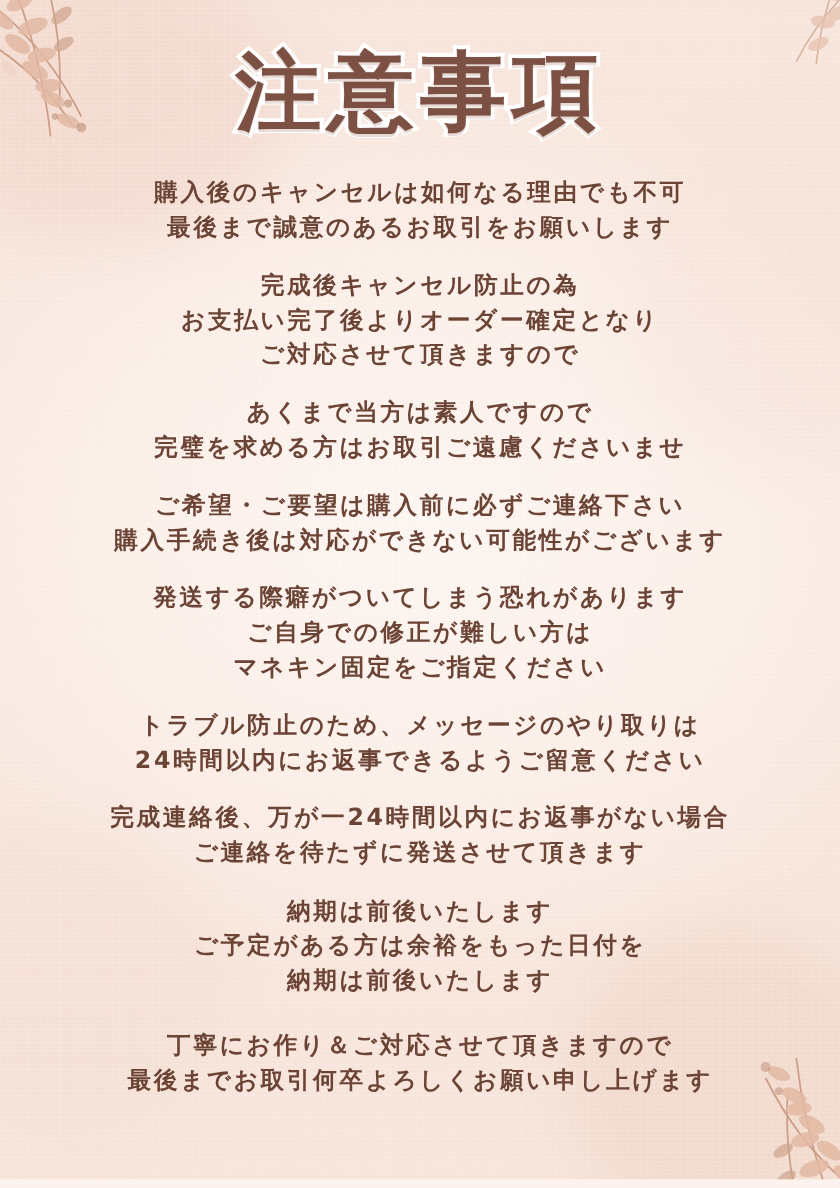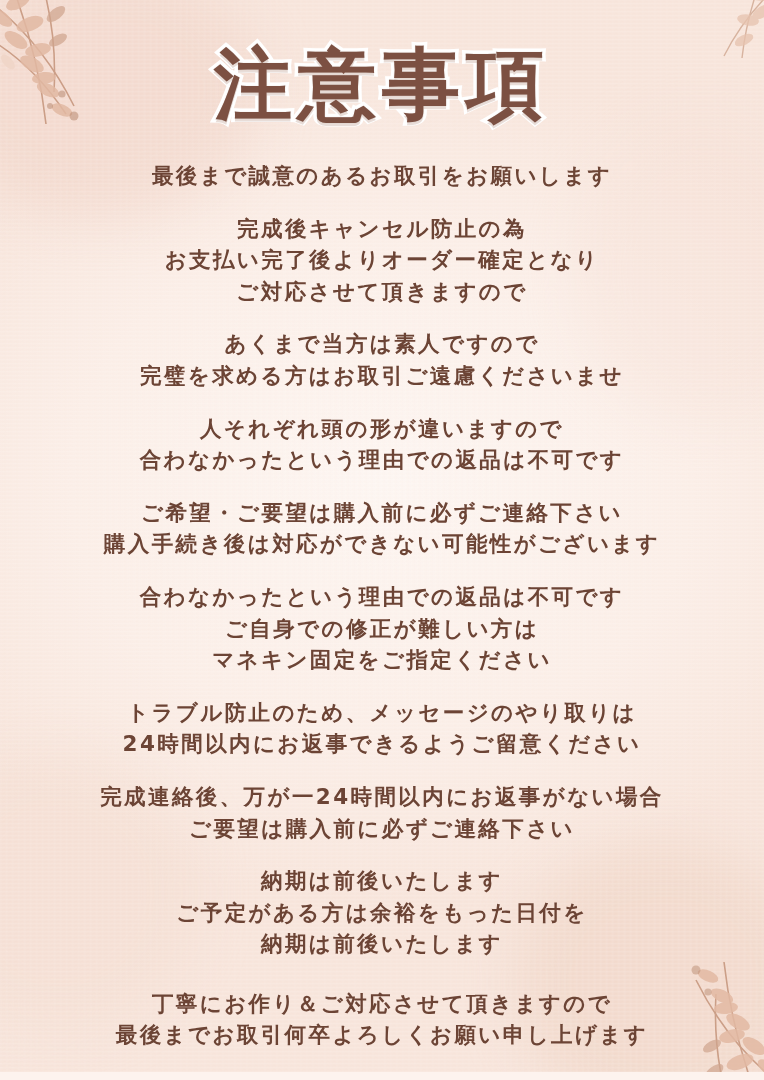--- a/index.html
+++ b/index.html
@@ -214,58 +214,55 @@
     </svg>
   </div>
 
   <div class="title-wrap">
     <div class="title">注意事項</div>
   </div>
 
   <div class="body-text">
 
     <div class="block">
+      <span class="line">購入後のキャンセルは如何なる理由でも不可</span>
       <span class="line">最後まで誠意のあるお取引をお願いします</span>
     </div>
 
     <div class="block">
       <span class="line">完成後キャンセル防止の為</span>
       <span class="line">お支払い完了後よりオーダー確定となり</span>
       <span class="line">ご対応させて頂きますので</span>
     </div>
 
     <div class="block">
       <span class="line">あくまで当方は素人ですので</span>
       <span class="line">完璧を求める方はお取引ご遠慮くださいませ</span>
     </div>
 
-    <div class="block">
-      <span class="line">人それぞれ頭の形が違いますので</span>
-      <span class="line">合わなかったという理由での返品は不可です</span>
-    </div>
 
     <div class="block">
       <span class="line">ご希望・ご要望は購入前に必ずご連絡下さい</span>
       <span class="line">購入手続き後は対応ができない可能性がございます</span>
     </div>
 
     <div class="block">
-      <span class="line">合わなかったという理由での返品は不可です</span>
+      <span class="line">発送する際癖がついてしまう恐れがあります</span>
       <span class="line">ご自身での修正が難しい方は</span>
       <span class="line">マネキン固定をご指定ください</span>
     </div>
 
     <div class="block">
       <span class="line">トラブル防止のため、メッセージのやり取りは</span>
       <span class="line">24時間以内にお返事できるようご留意ください</span>
     </div>
 
     <div class="block">
       <span class="line">完成連絡後、万が一24時間以内にお返事がない場合</span>
-      <span class="line">ご要望は購入前に必ずご連絡下さい</span>
+      <span class="line">ご連絡を待たずに発送させて頂きます</span>
     </div>
 
     <div class="block">
       <span class="line">納期は前後いたします</span>
       <span class="line">ご予定がある方は余裕をもった日付を</span>
       <span class="line">納期は前後いたします</span>
     </div>
 
     <div class="block">
       <span class="line">丁寧にお作り＆ご対応させて頂きますので</span>

